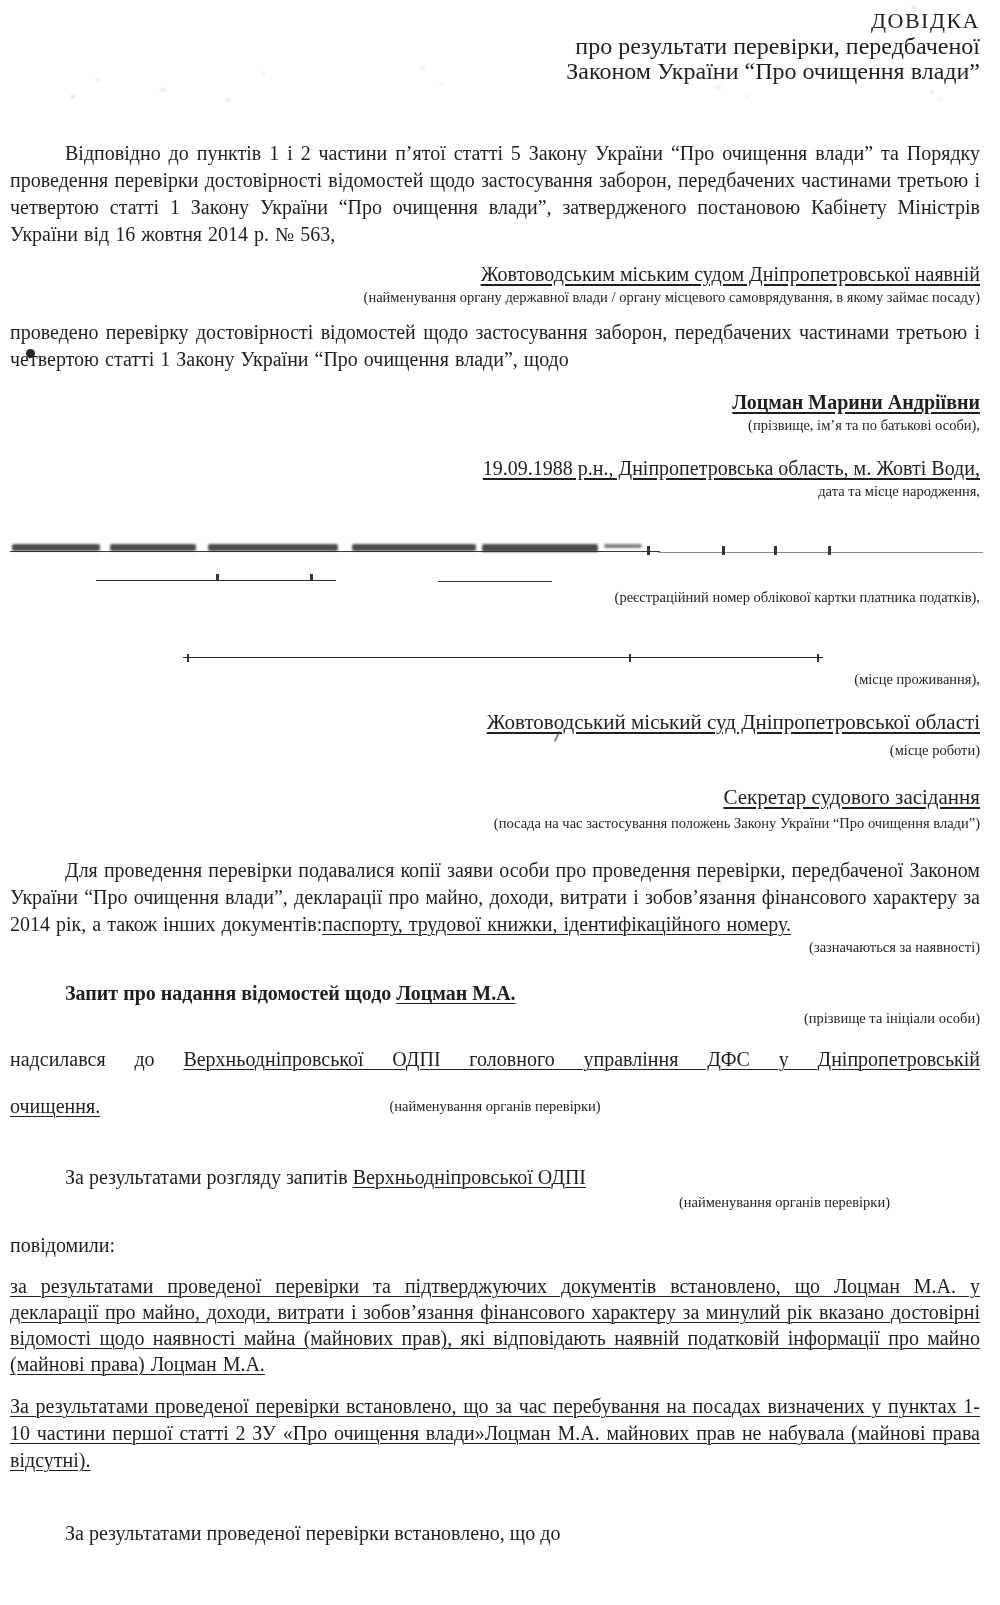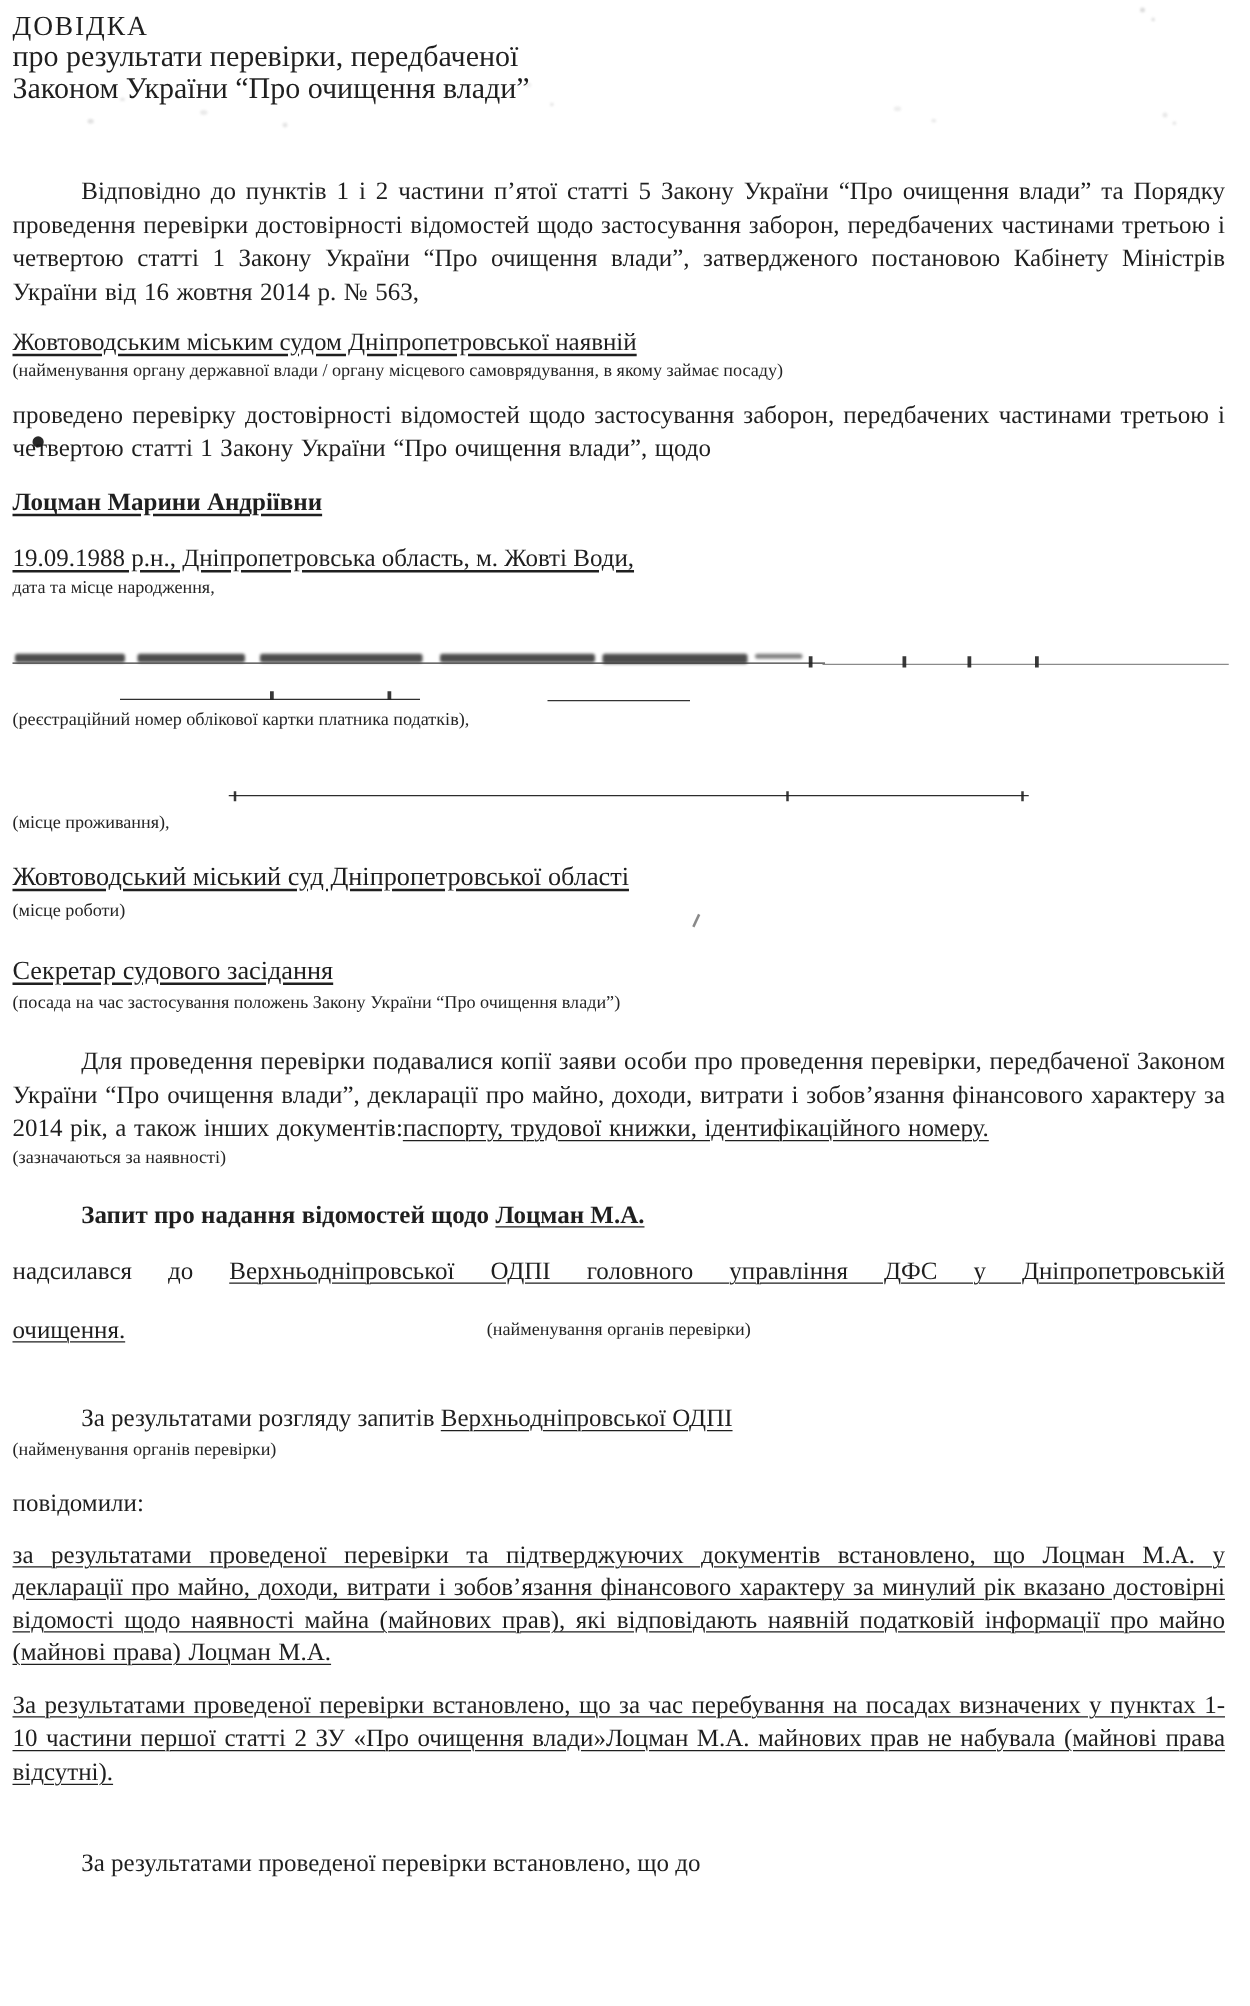--- a/index.html
+++ b/index.html
@@ -7,21 +7,21 @@
     position:relative;
     width:1000px;
     height:1605px;
     margin:0;
     background:#ffffff;
     color:#1f1f1f;
     font-family:"Liberation Serif","DejaVu Serif",serif;
     overflow:hidden;
   }
   .content{padding:8px 20px 0 10px;}
-  .center{text-align:left;}
+  .center{text-align:right;}
   .title{font-size:22px;line-height:26px;letter-spacing:1.5px;}
   .subtitle{font-size:24px;line-height:25px;}
   .para{font-size:20px;line-height:27px;text-align:justify;word-spacing:1px;}
   .indent{text-indent:55px;}
   .u{text-decoration:underline;text-underline-offset:3px;text-decoration-thickness:1.5px;}
   .u-thin{text-decoration:underline;text-underline-offset:3px;text-decoration-thickness:1px;}
   .heading{font-size:20px;line-height:24px;}
   .caption{font-size:14.5px;line-height:19px;color:#242424;}
   .bold{font-weight:bold;}
   .jline{font-size:20px;line-height:27px;text-align:justify;text-align-last:justify;}
@@ -102,20 +102,21 @@
     <div class="center subtitle">Законом України “Про очищення влади”</div>
 
     <div class="para indent mt-intro">Відповідно до пунктів 1 і 2 частини п’ятої статті 5 Закону України “Про очищення влади” та Порядку проведення перевірки достовірності відомостей щодо застосування заборон, передбачених частинами третьою і четвертою статті 1 Закону України “Про очищення влади”, затвердженого постановою Кабінету Міністрів України від 16 жовтня 2014 р. № 563,</div>
 
     <div class="center heading u mt-org">Жовтоводським міським судом Дніпропетровської наявній</div>
     <div class="center caption mt-cap2">(найменування органу державної влади / органу місцевого самоврядування, в якому займає посаду)</div>
 
     <div class="para mt-conducted">проведено перевірку достовірності відомостей щодо застосування заборон, передбачених частинами третьою і четвертою статті 1 Закону України “Про очищення влади”, щодо</div>
 
     <div class="center heading u bold mt-person">Лоцман Марини Андріївни</div>
+    <div class="center caption mt-cap2">(прізвище, ім’я та по батькові особи),</div>
 
     <div class="center heading u mt-birth">19.09.1988 р.н., Дніпропетровська область, м. Жовті Води,</div>
     <div class="center caption mt-cap2">дата та місце народження,</div>
 
     <div class="redact-row mt-passport">
       <span class="redact-base-strong"></span>
       <span class="redact-base-faint"></span>
       <span class="smudge" style="left:2px;width:88px;"></span>
       <span class="smudge" style="left:100px;width:86px;"></span>
       <span class="smudge" style="left:198px;width:130px;"></span>
@@ -147,20 +148,21 @@
     <div class="center heading u mt-work" style="font-size:21px;line-height:26px;">Жовтоводський міський суд Дніпропетровської області</div>
     <div class="center caption mt-cap6">(місце роботи)</div>
 
     <div class="center heading u mt-pos" style="font-size:21px;line-height:26px;">Секретар судового засідання</div>
     <div class="center caption mt-cap4">(посада на час застосування положень Закону України “Про очищення влади”)</div>
 
     <div class="para indent mt-docs"><span>Для проведення перевірки подавалися копії заяви особи про проведення перевірки, передбаченої Законом України “Про очищення влади”, декларації про майно, доходи, витрати і зобов’язання фінансового характеру за 2014 рік, а також інших документів:</span><span class="u-thin">паспорту, трудової книжки, ідентифікаційного номеру.</span></div>
     <div class="center caption">(зазначаються за наявності)</div>
 
     <div class="leftline indent mt-request"><span>Запит про надання відомостей щодо </span><span class="u-thin">Лоцман М.А.</span></div>
+    <div class="center caption mt-cap2">(прізвище та ініціали особи)</div>
 
     <div class="jline mt-sent1"><span>надсилався до </span><span class="u-thin">Верхньодніпровської ОДПІ головного управління ДФС у Дніпропетровській</span></div>
     <div class="sent-row mt-sent2">
       <span class="u-thin">очищення.</span>
       <span class="sent-caption caption">(найменування органів перевірки)</span>
     </div>
 
     <div class="leftline indent mt-review"><span>За результатами розгляду запитів </span><span class="u-thin">Верхньодніпровської ОДПІ</span></div>
     <div class="center caption mt-cap2" style="margin-right:90px;">(найменування органів перевірки)</div>
 

